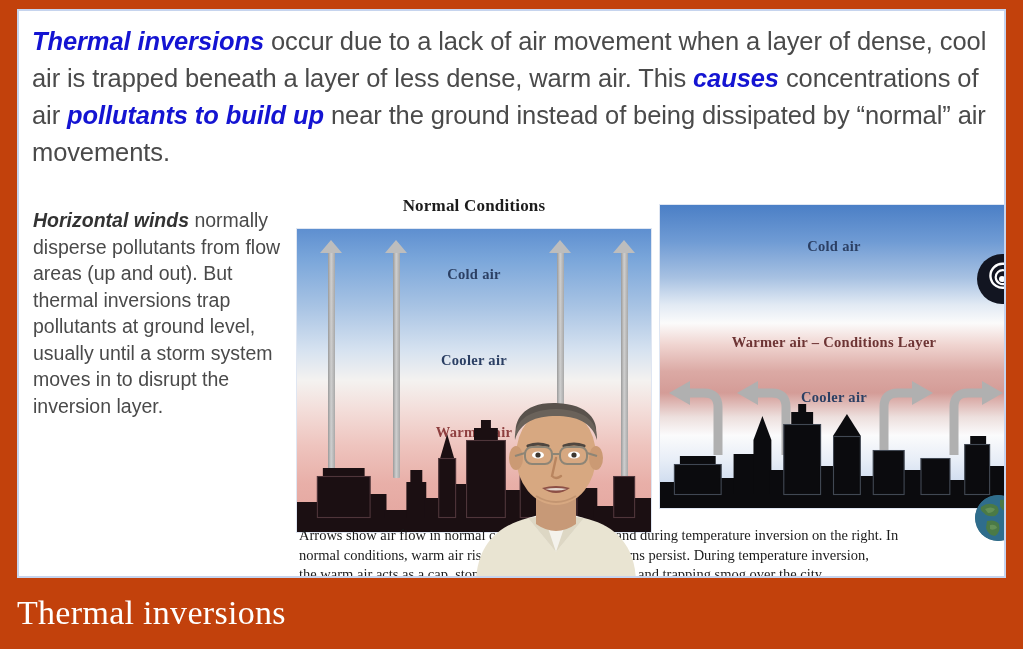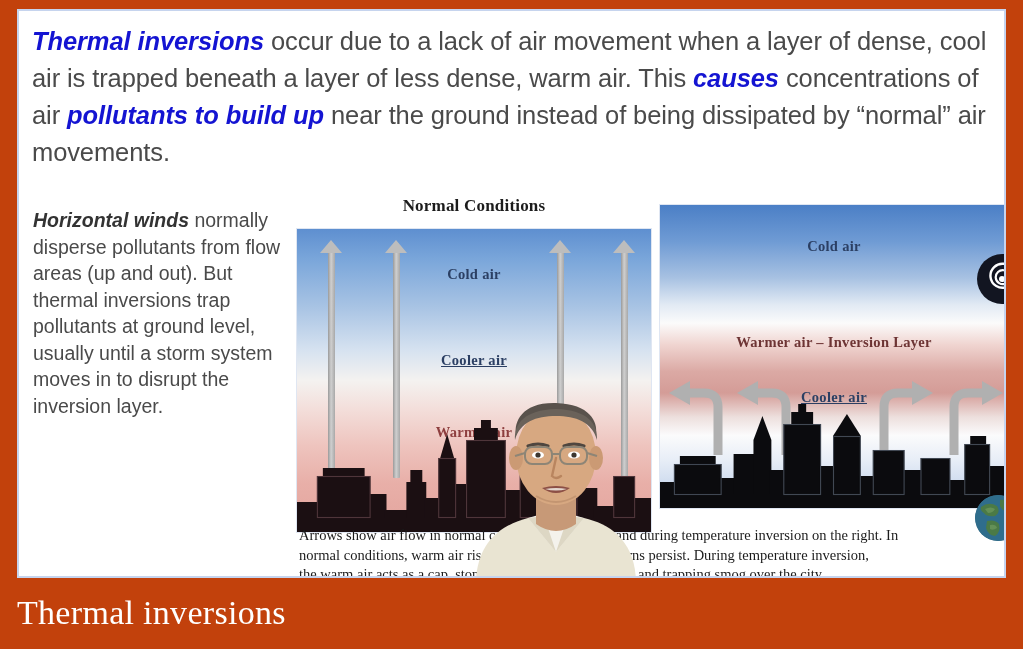--- a/index.html
+++ b/index.html
@@ -131,21 +131,21 @@
   .air-label {
     position: absolute;
     width: 100%;
     text-align: center;
     font-family: "Liberation Serif", serif;
     font-weight: bold;
     font-size: 14.5px;
     letter-spacing: 0.3px;
   }
   .lbl-cold   { color: #2b3f63; }
-  .lbl-cooler { color: #2b3f63; text-decoration: underline; }
+  .lbl-cooler { color: #2b3f63; }
   .lbl-warm   { color: #8e3f3f; }
   .lbl-invlayer { color: #6d3434; }
 
   
   .v-arrow {
     position: absolute;
     width: 7px;
     background: linear-gradient(to right,#9a9a9a,#cfcfcf 45%,#a8a8a8);
     border-radius: 1px;
   }
@@ -303,21 +303,21 @@
             </g>
           </svg>
         </div>
       </div>
     </div>
 
     <div class="panel" id="panel-inverse">
       <div class="panel-figure" id="fig-inverse">
 
         <div class="air-label lbl-cold" style="top:33px;">Cold air</div>
-        <div class="air-label lbl-invlayer" style="top:129px;">Warmer air – Inversion Layer</div>
+        <div class="air-label lbl-invlayer" style="top:129px;">Warmer air – Conditions Layer</div>
         <div class="air-label lbl-cooler" style="top:184px;">Cooler air</div>
 
         <div class="hook" style="left:6px; top:166px;">
           <svg width="58" height="84" viewBox="0 0 58 84">
             <path d="M52 84 L52 36 Q52 22 38 22 L22 22" fill="none" stroke="#b0b0b0" stroke-width="9" stroke-linecap="butt"></path>
             <polygon points="3,22 24,10 24,34" fill="#b0b0b0"></polygon>
           </svg>
         </div>
         <div class="hook" style="left:74px; top:166px;">
           <svg width="58" height="84" viewBox="0 0 58 84">

